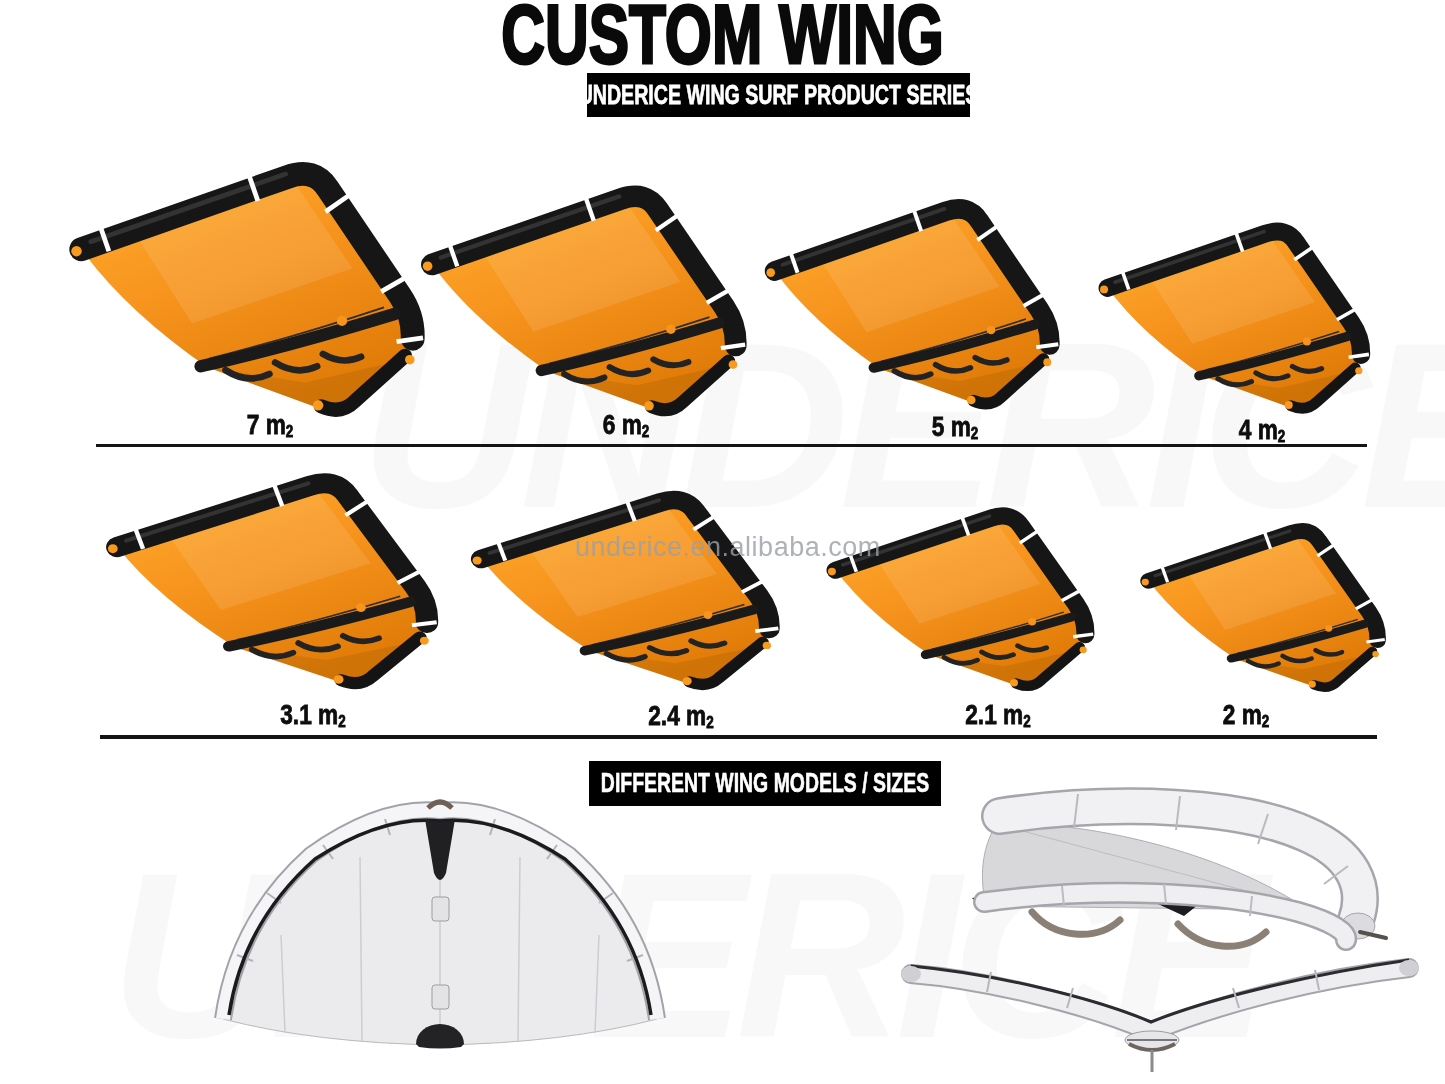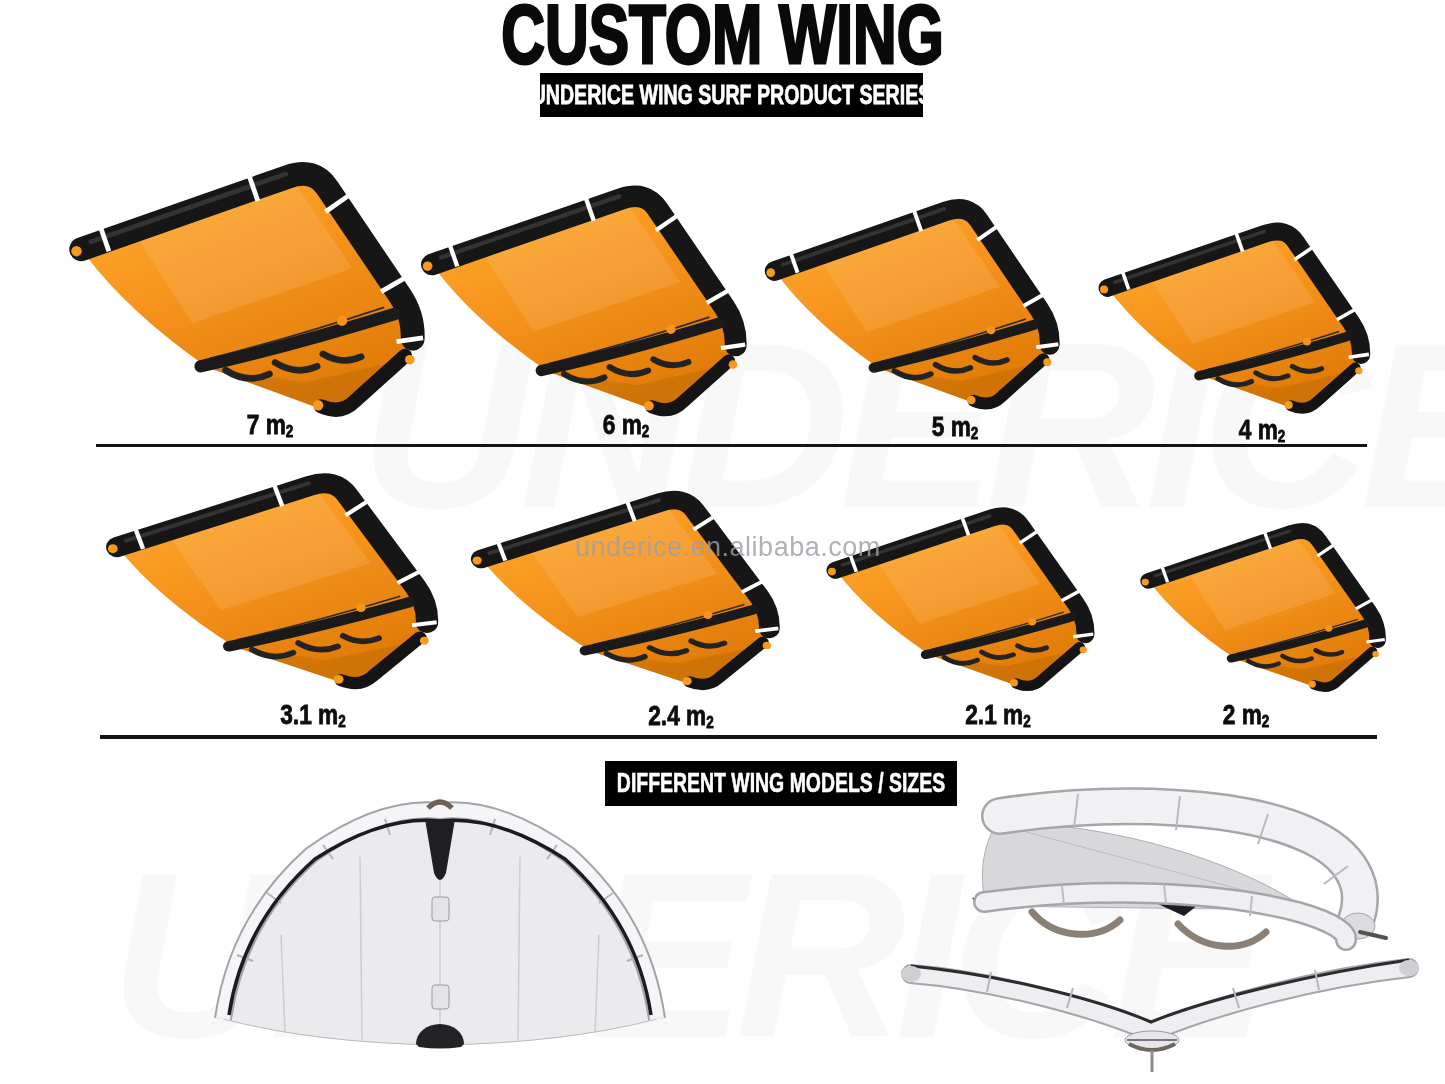--- a/index.html
+++ b/index.html
@@ -2,35 +2,35 @@
 <html><head>
 <meta charset="utf-8">
 <style>
   html,body{margin:0;padding:0;background:#ffffff;}
   .page{position:relative;width:1445px;height:1084px;background:#ffffff;overflow:hidden;
         font-family:"Liberation Sans",sans-serif;color:#0a0a0a;}
   
   .title{position:absolute;left:0;right:0;top:-8px;text-align:center;font-size:84px;line-height:1;
          font-weight:700;letter-spacing:0;color:#0a0a0a;transform:scale(0.72,1.0);transform-origin:center top;
          -webkit-text-stroke:3px #0a0a0a;white-space:nowrap;}
-  .subtitle-bar{position:absolute;left:540px;top:73px;width:383px;height:44px;background:#000;
+  .subtitle-bar{position:absolute;left:587px;top:73px;width:383px;height:44px;background:#000;
          display:flex;align-items:center;justify-content:center;}
   .subtitle-bar span{color:#fff;font-weight:700;font-size:28px;white-space:nowrap;
          transform:scaleX(0.70);-webkit-text-stroke:0.8px #fff;}
   
   .hr{position:absolute;background:#141414;}
   
   .size-label{position:absolute;text-align:center;font-weight:700;font-size:27px;color:#0d0d0d;
          -webkit-text-stroke:0.8px #0d0d0d;transform:scaleX(0.84);white-space:nowrap;}
   .size-label .sub{font-size:16px;vertical-align:-3px;}
   
   .fig{position:absolute;}
   .fig svg{width:100%;height:100%;display:block;}
   
-  .banner{position:absolute;left:605px;top:761px;width:352px;height:45px;background:#000;
+  .banner{position:absolute;left:589px;top:761px;width:352px;height:45px;background:#000;
          display:flex;align-items:center;justify-content:center;}
   .banner span{color:#fff;font-weight:700;font-size:27px;white-space:nowrap;
          transform:scaleX(0.72);-webkit-text-stroke:0.6px #fff;}
   
   .url-watermark{position:absolute;left:575px;top:532px;width:270px;text-align:center;
          font-size:27px;color:#9aa0a6;opacity:0.8;letter-spacing:0.5px;}
   .brand-watermark{position:absolute;font-size:235px;font-weight:700;font-style:italic;
          color:rgba(50,50,60,0.035);letter-spacing:-10px;white-space:nowrap;pointer-events:none;}
   .bw1{left:360px;top:290px;}
   .bw2{left:110px;top:820px;}

